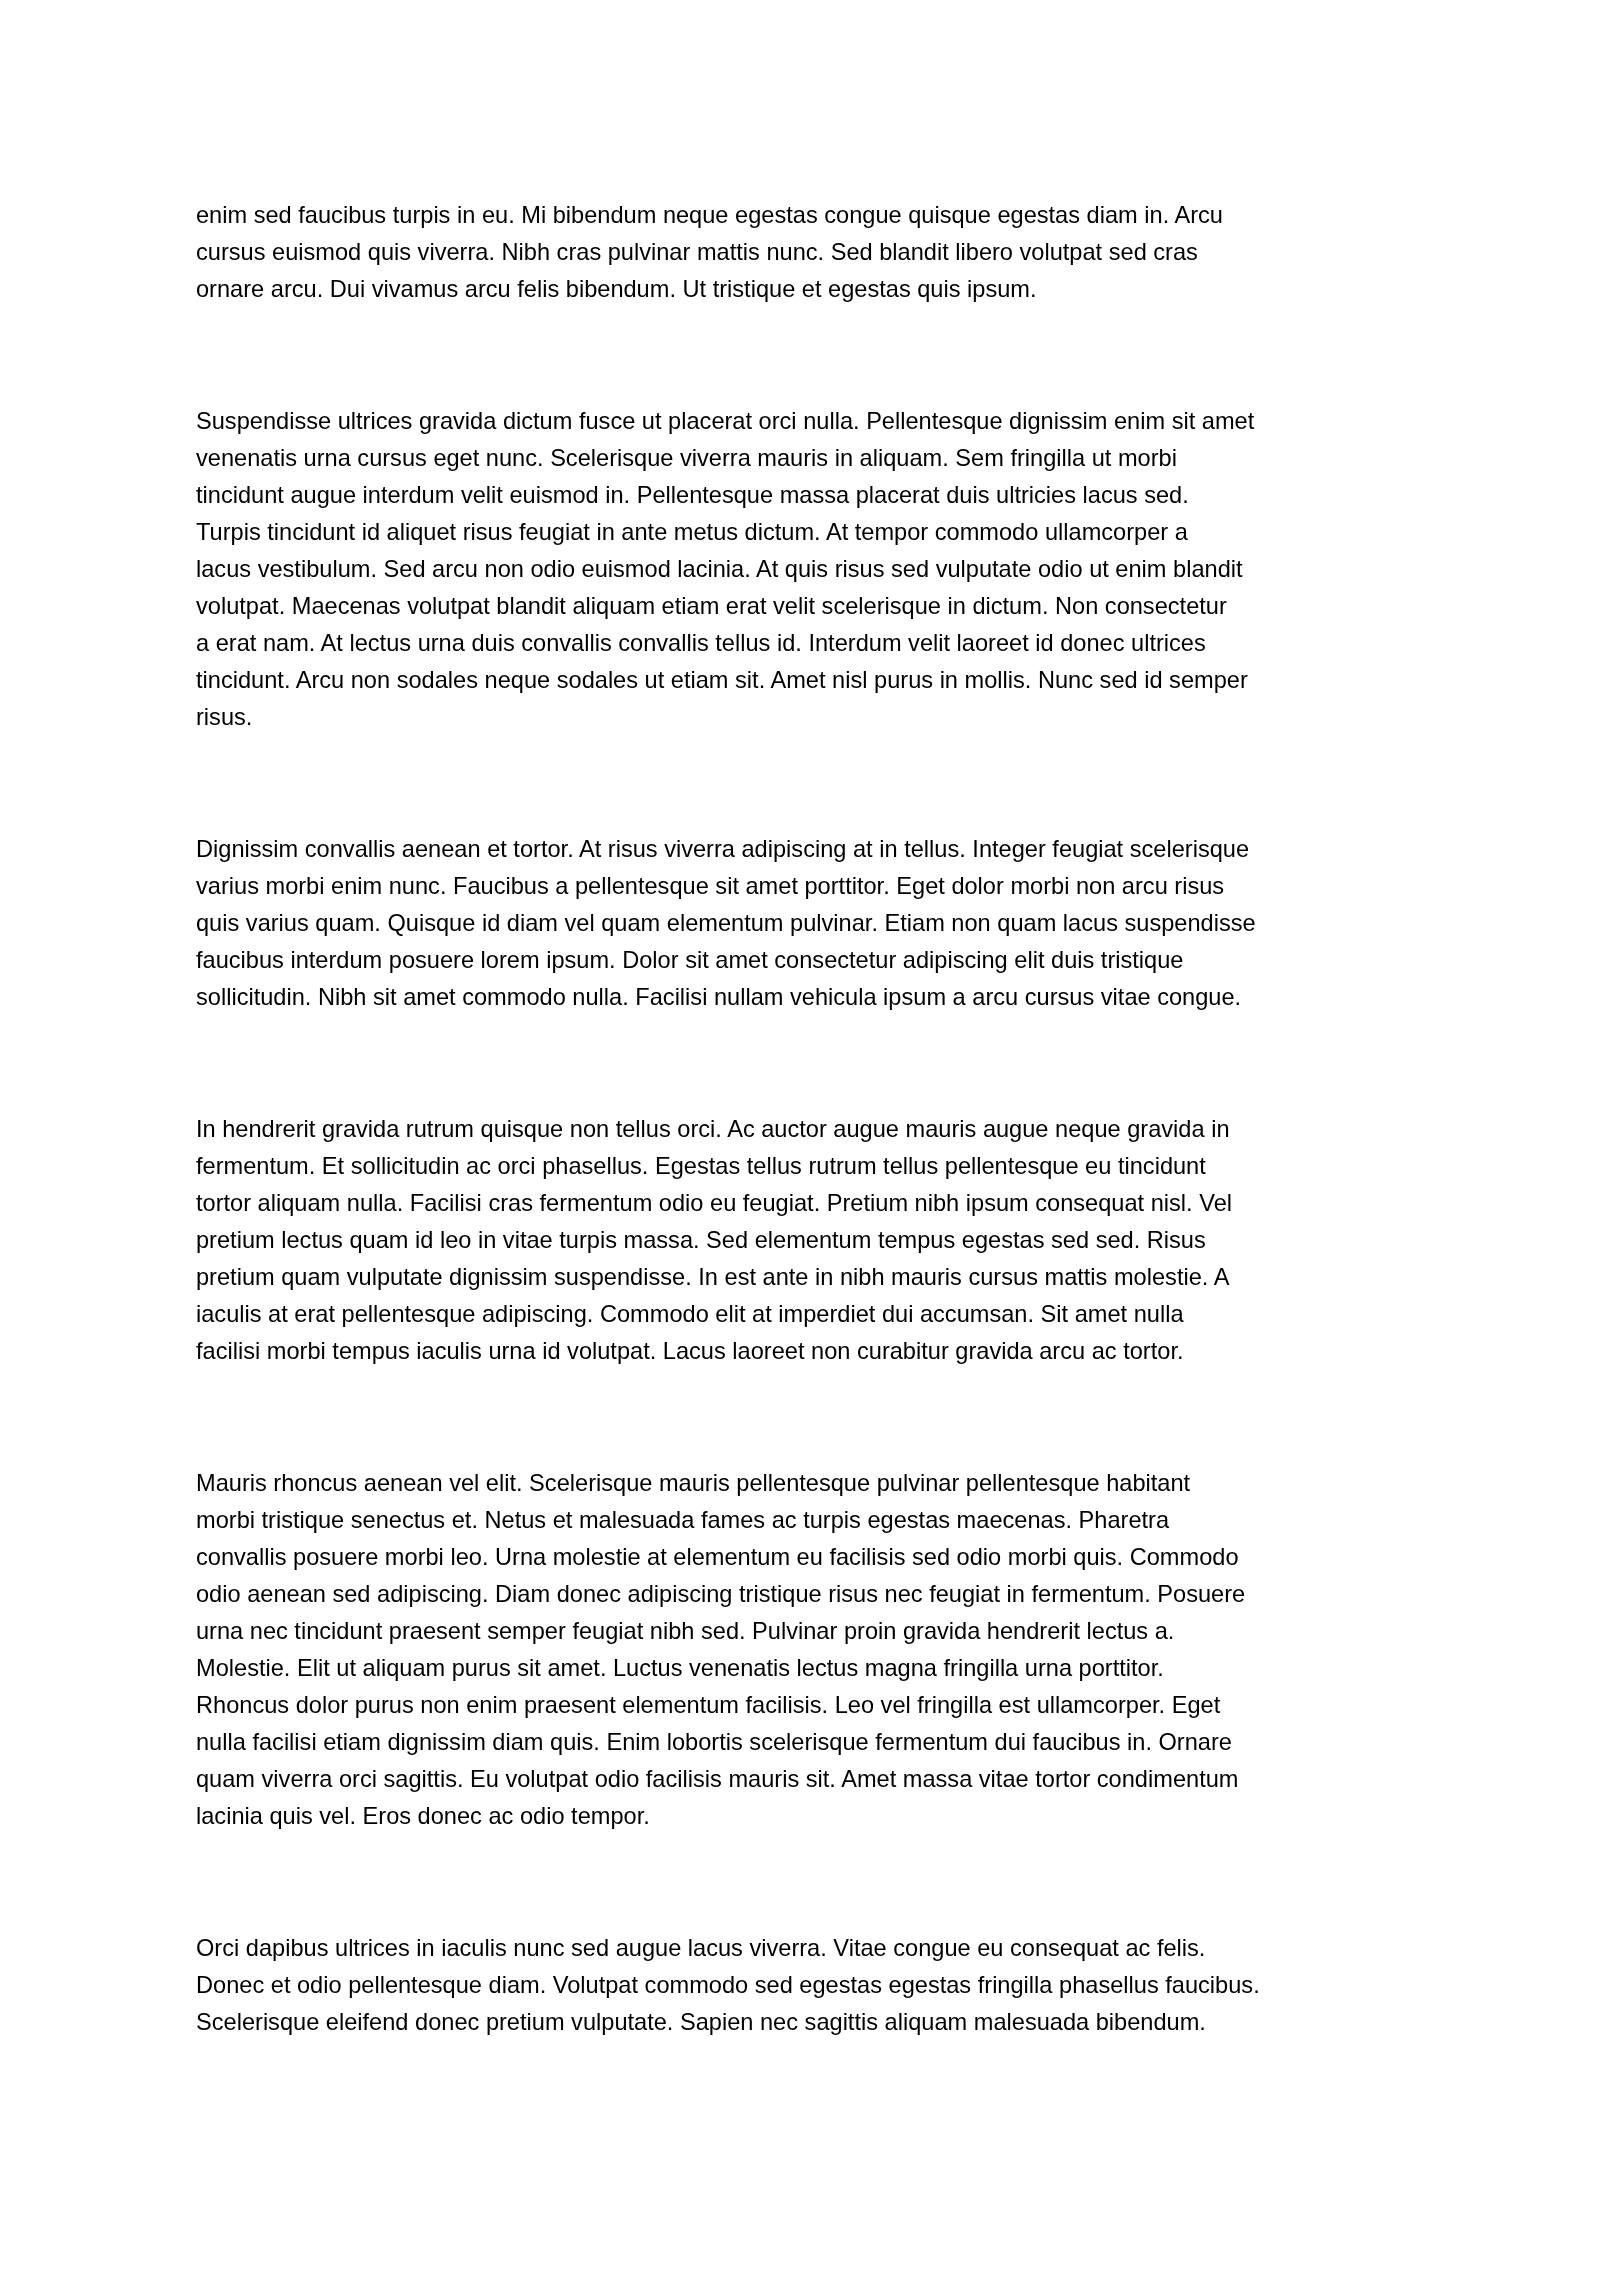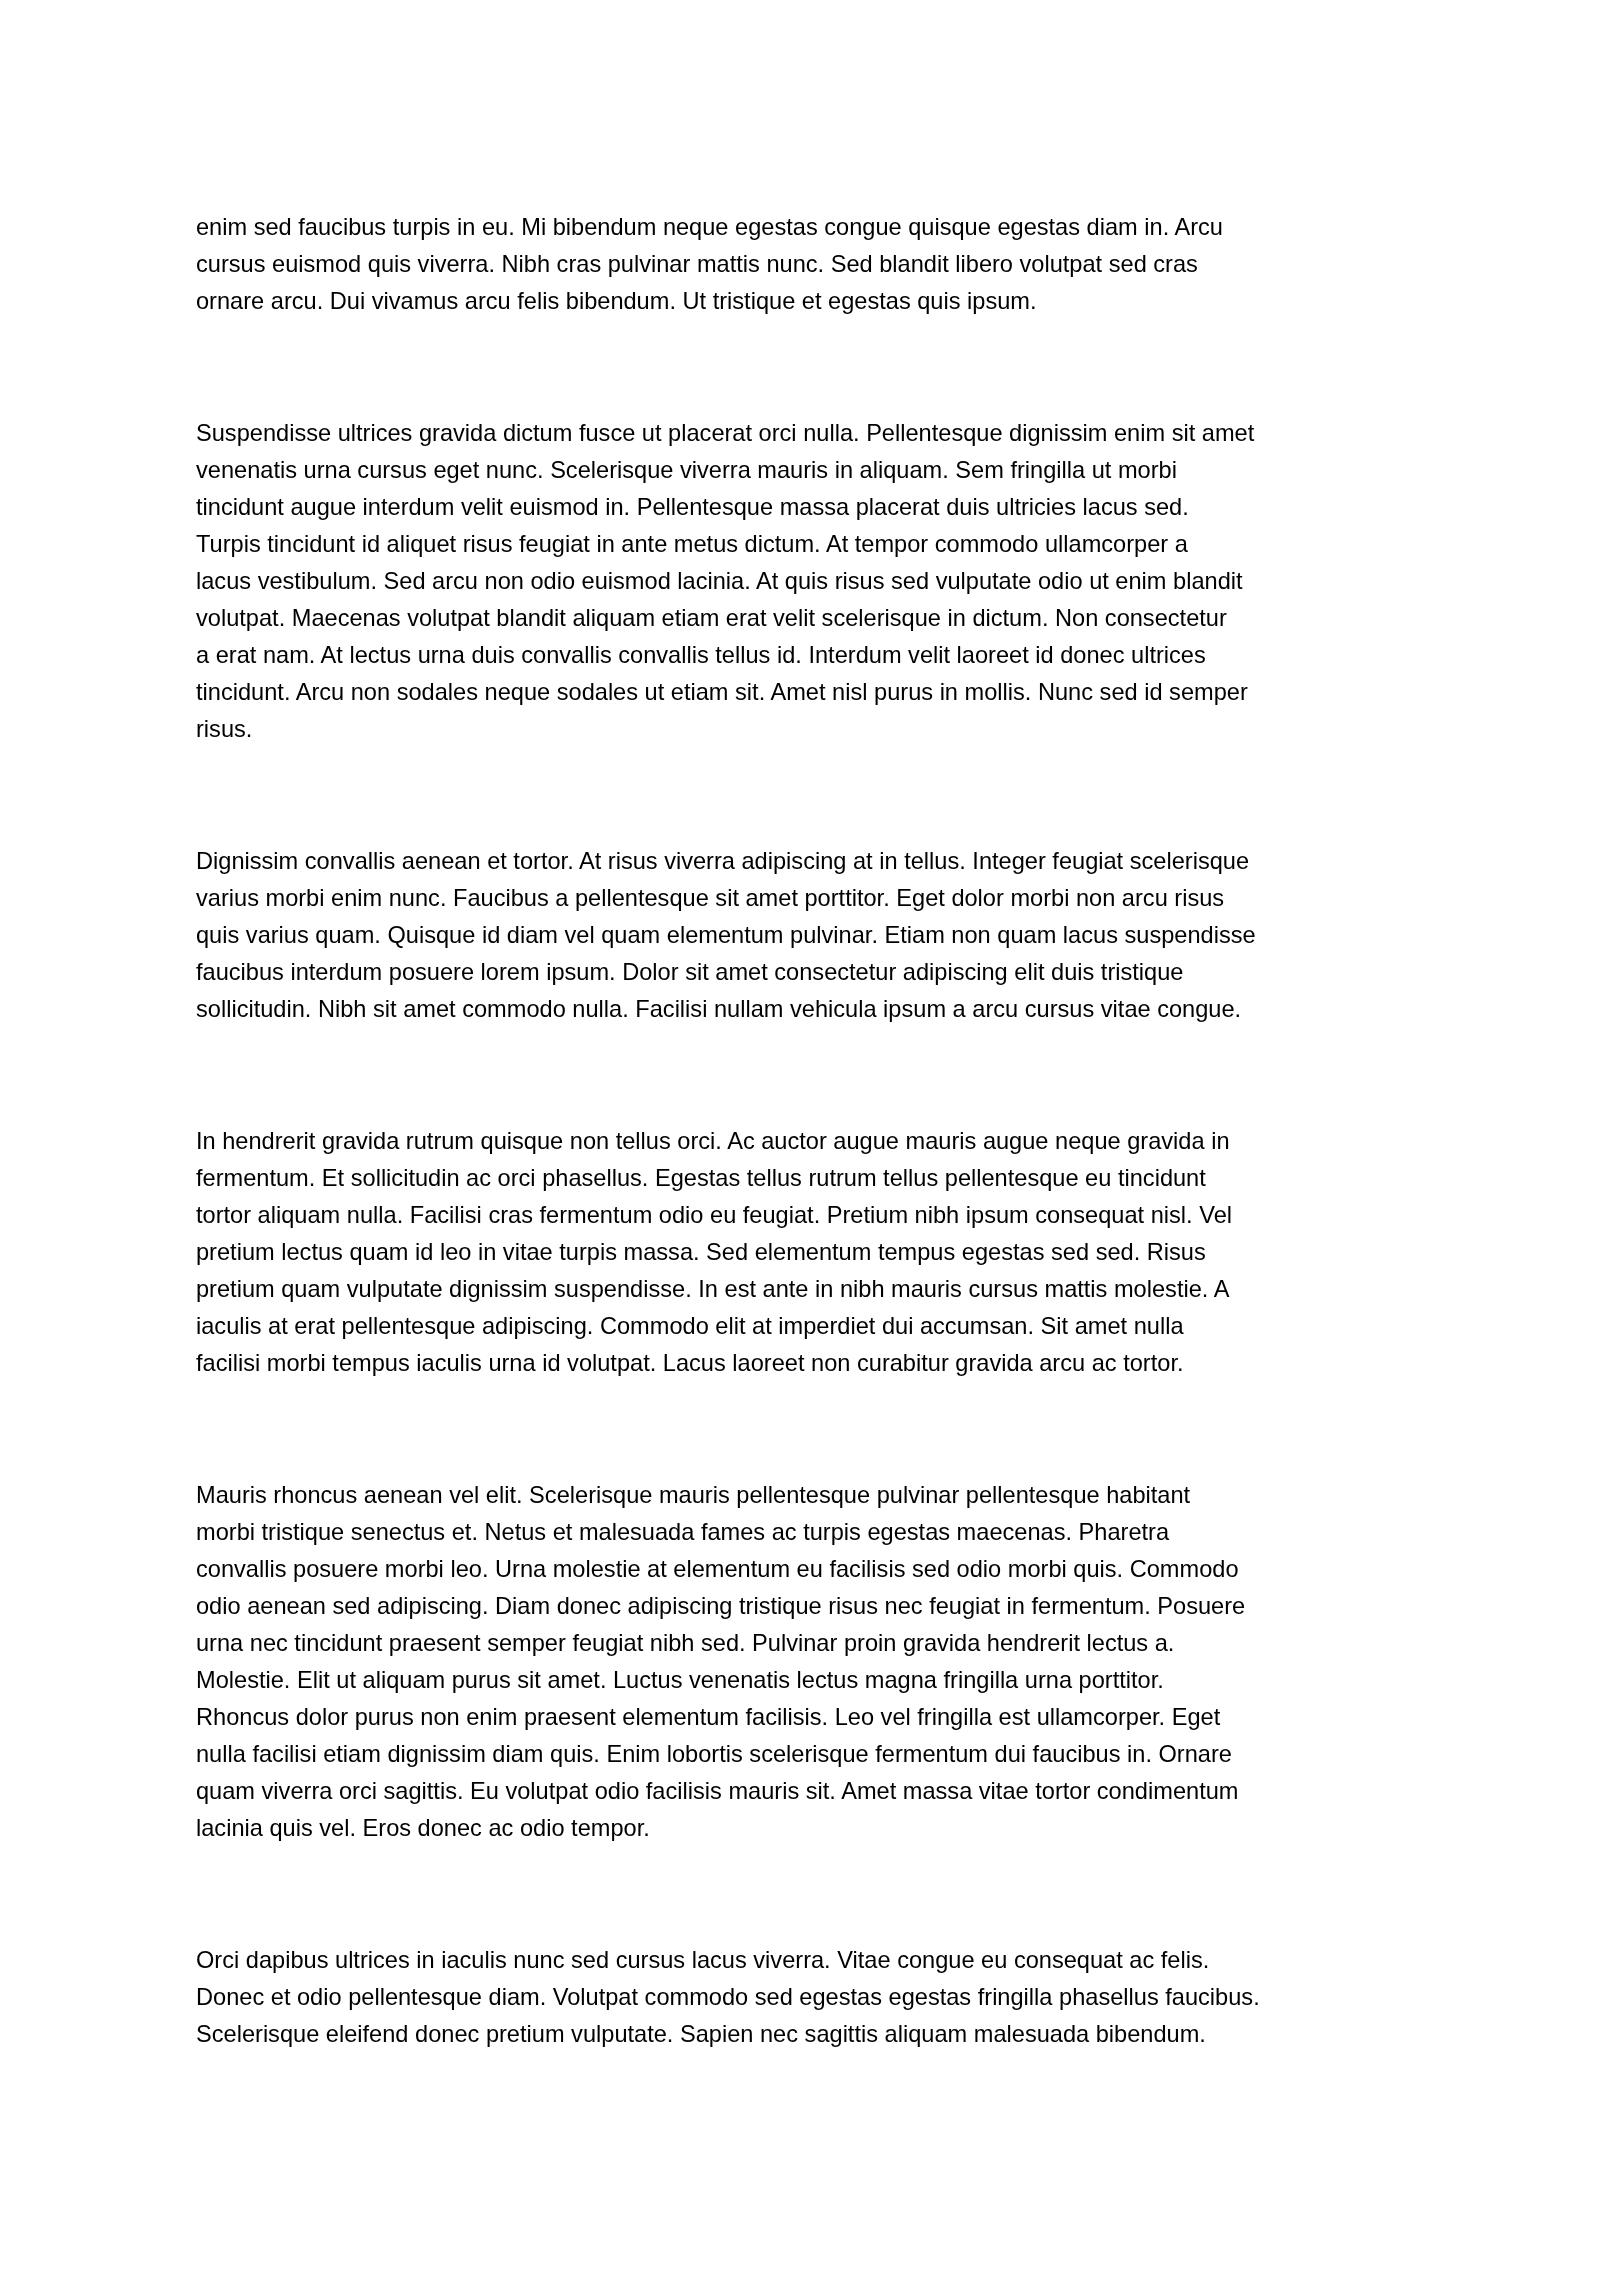--- a/index.html
+++ b/index.html
@@ -17,21 +17,21 @@
     overflow: hidden;
   }
   .doc {
     font-family: "Liberation Sans", sans-serif;
     font-size: 23.6px;
     line-height: 37px;
     color: #000000;
     letter-spacing: 0;
   }
   .para {
-    margin: 16px 0 95px 0;
+    margin: 4px 0 95px 0;
     white-space: pre-line;
     text-align: left;
   }
 </style>
 </head>
 <body>
 
 <div class="page" style="background: rgb(255, 255, 255);">
   <main class="doc" style="color: rgb(0, 0, 0);">
     <p class="para">enim sed faucibus turpis in eu. Mi bibendum neque egestas congue quisque egestas diam in. Arcu
@@ -61,18 +61,18 @@
     <p class="para">Mauris rhoncus aenean vel elit. Scelerisque mauris pellentesque pulvinar pellentesque habitant
 morbi tristique senectus et. Netus et malesuada fames ac turpis egestas maecenas. Pharetra
 convallis posuere morbi leo. Urna molestie at elementum eu facilisis sed odio morbi quis. Commodo
 odio aenean sed adipiscing. Diam donec adipiscing tristique risus nec feugiat in fermentum. Posuere
 urna nec tincidunt praesent semper feugiat nibh sed. Pulvinar proin gravida hendrerit lectus a.
 Molestie. Elit ut aliquam purus sit amet. Luctus venenatis lectus magna fringilla urna porttitor.
 Rhoncus dolor purus non enim praesent elementum facilisis. Leo vel fringilla est ullamcorper. Eget
 nulla facilisi etiam dignissim diam quis. Enim lobortis scelerisque fermentum dui faucibus in. Ornare
 quam viverra orci sagittis. Eu volutpat odio facilisis mauris sit. Amet massa vitae tortor condimentum
 lacinia quis vel. Eros donec ac odio tempor.</p>
-    <p class="para">Orci dapibus ultrices in iaculis nunc sed cursus lacus viverra. Vitae congue eu consequat ac felis.
+    <p class="para">Orci dapibus ultrices in iaculis nunc sed augue lacus viverra. Vitae congue eu consequat ac felis.
 Donec et odio pellentesque diam. Volutpat commodo sed egestas egestas fringilla phasellus faucibus.
 Scelerisque eleifend donec pretium vulputate. Sapien nec sagittis aliquam malesuada bibendum.</p>
   </main>
 </div>
 
 
 </body></html>

